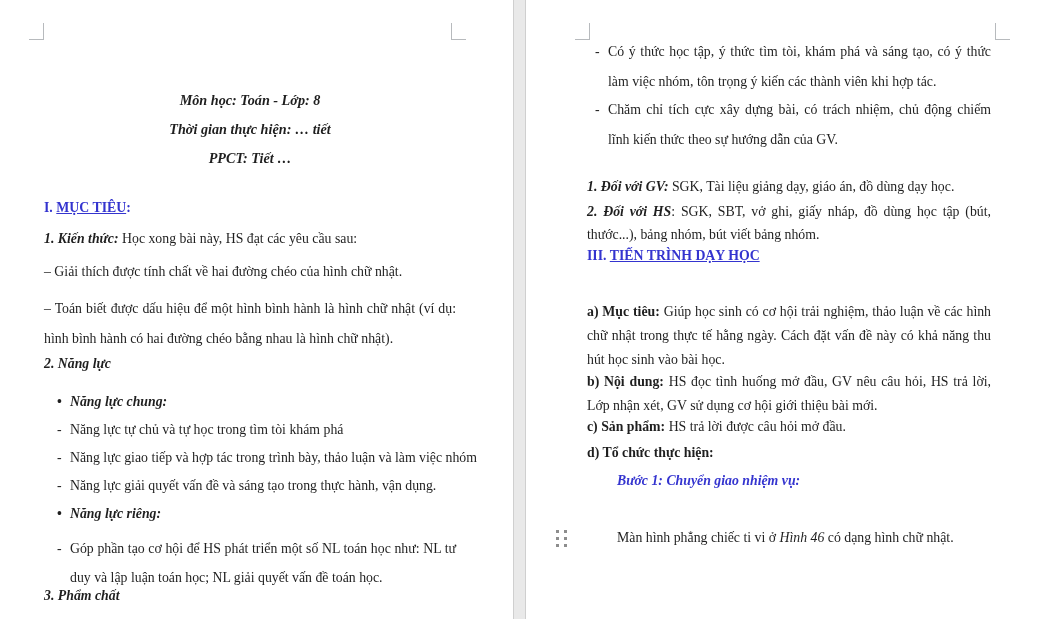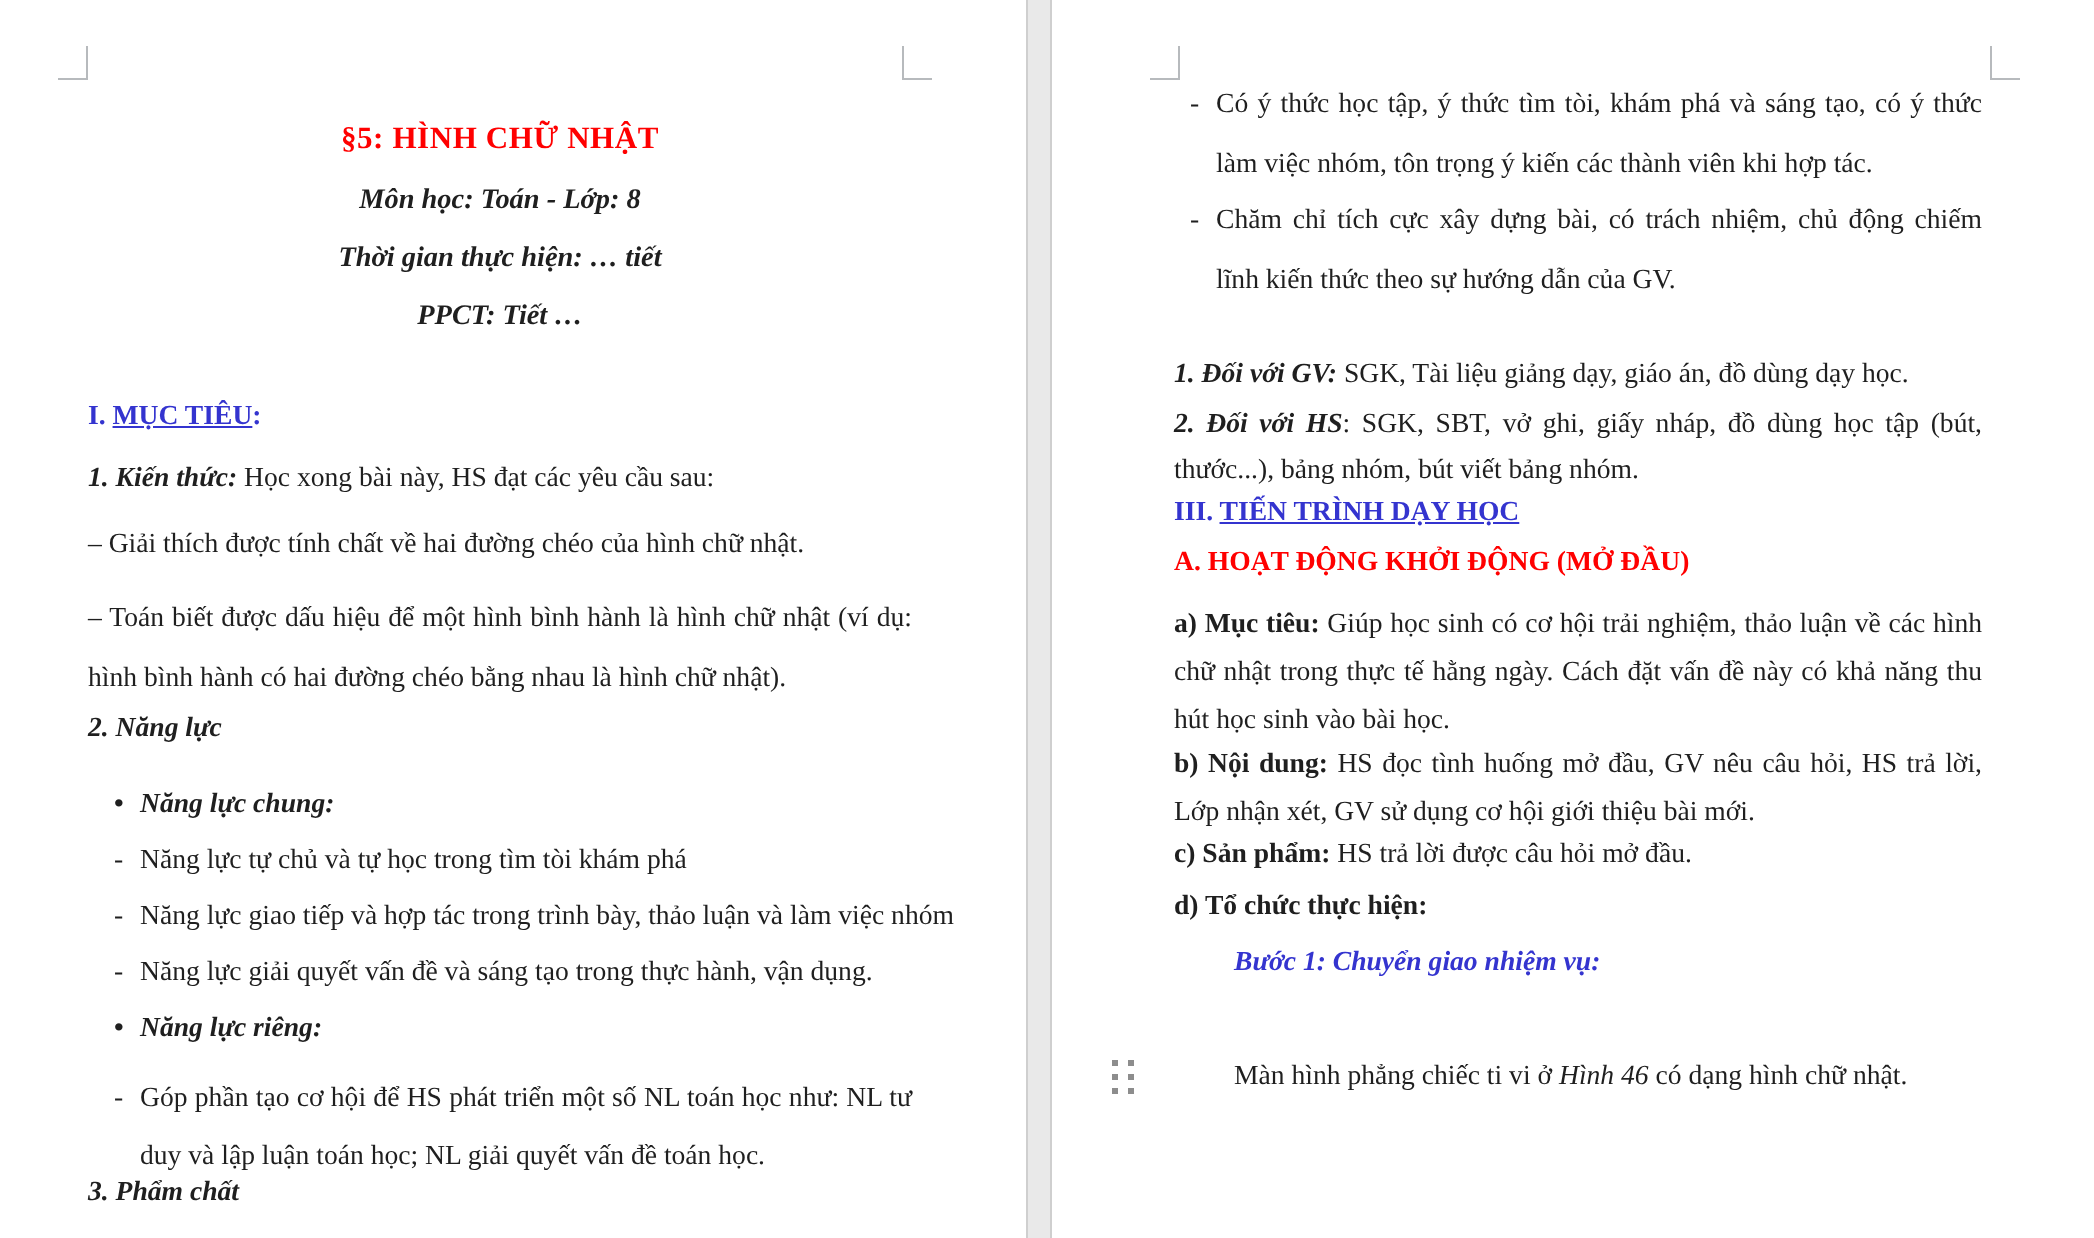--- a/index.html
+++ b/index.html
@@ -36,21 +36,20 @@
 </style>
 </head>
 <body>
 
 <div class="screen">
 
   <section class="page page-left">
     <i class="mark tl" style="left:29px;top:23px;"></i>
     <i class="mark tr" style="left:451px;top:23px;"></i>
 
-    <p class="abs center title nowrap" style="left:44px;top:61px;width:412px;">§5: HÌNH CHỮ NHẬT</p>
     <p class="abs center bi nowrap" style="left:44px;top:92px;width:412px;font-size:14.2px;">Môn học: Toán - Lớp: 8</p>
     <p class="abs center bi nowrap" style="left:44px;top:121px;width:412px;font-size:14.2px;">Thời gian thực hiện: … tiết</p>
     <p class="abs center bi nowrap" style="left:44px;top:150px;width:412px;font-size:14.2px;">PPCT: Tiết …</p>
 
     <p class="abs b blue nowrap" style="left:44px;top:200px;"><span>I. </span><span class="u">MỤC TIÊU</span><span>:</span></p>
 
     <p class="abs nowrap" style="left:44px;top:231px;"><span class="bi">1. Kiến thức: </span><span>Học xong bài này, HS đạt các yêu cầu sau:</span></p>
 
     <p class="abs nowrap" style="left:44px;top:264px;">– Giải thích được tính chất về hai đường chéo của hình chữ nhật.</p>
 
@@ -104,21 +103,20 @@
       <span class="tx just">Chăm chỉ tích cực xây dựng bài, có trách nhiệm, chủ động chiếm lĩnh kiến thức theo sự hướng dẫn của GV.</span>
     </div>
 
 
     <p class="abs nowrap" style="left:61px;top:179px;"><span class="bi">1. Đối với GV: </span><span> SGK, Tài liệu giảng dạy, giáo án, đồ dùng dạy học.</span></p>
 
     <p class="abs just lh23" style="left:61px;top:200px;width:404px;"><span class="bi">2. Đối với HS</span><span>: SGK, SBT, vở ghi, giấy nháp, đồ dùng học tập (bút, thước...), bảng nhóm, bút viết bảng nhóm.</span></p>
 
     <p class="abs b blue nowrap" style="left:61px;top:248px;"><span>III. </span><span class="u">TIẾN TRÌNH DẠY HỌC</span></p>
 
-    <p class="abs b red nowrap" style="left:61px;top:273px;">A. HOẠT ĐỘNG KHỞI ĐỘNG (MỞ ĐẦU)</p>
 
     <p class="abs just lh24" style="left:61px;top:300px;width:404px;"><span class="b">a) Mục tiêu: </span><span>Giúp học sinh có cơ hội trải nghiệm, thảo luận về các hình chữ nhật trong thực tế hằng ngày. Cách đặt vấn đề này có khả năng thu hút học sinh vào bài học.</span></p>
 
     <p class="abs just lh24" style="left:61px;top:370px;width:404px;"><span class="b">b) Nội dung: </span><span>HS đọc tình huống mở đầu, GV nêu câu hỏi, HS trả lời, Lớp nhận xét, GV sử dụng cơ hội giới thiệu bài mới.</span></p>
 
     <p class="abs nowrap" style="left:61px;top:419px;"><span class="b">c) Sản phẩm: </span><span>HS trả lời được câu hỏi mở đầu.</span></p>
 
     <p class="abs b nowrap" style="left:61px;top:445px;">d) Tổ chức thực hiện:</p>
 
     <p class="abs bi blue nowrap" style="left:91px;top:473px;">Bước 1: Chuyển giao nhiệm vụ:</p>

